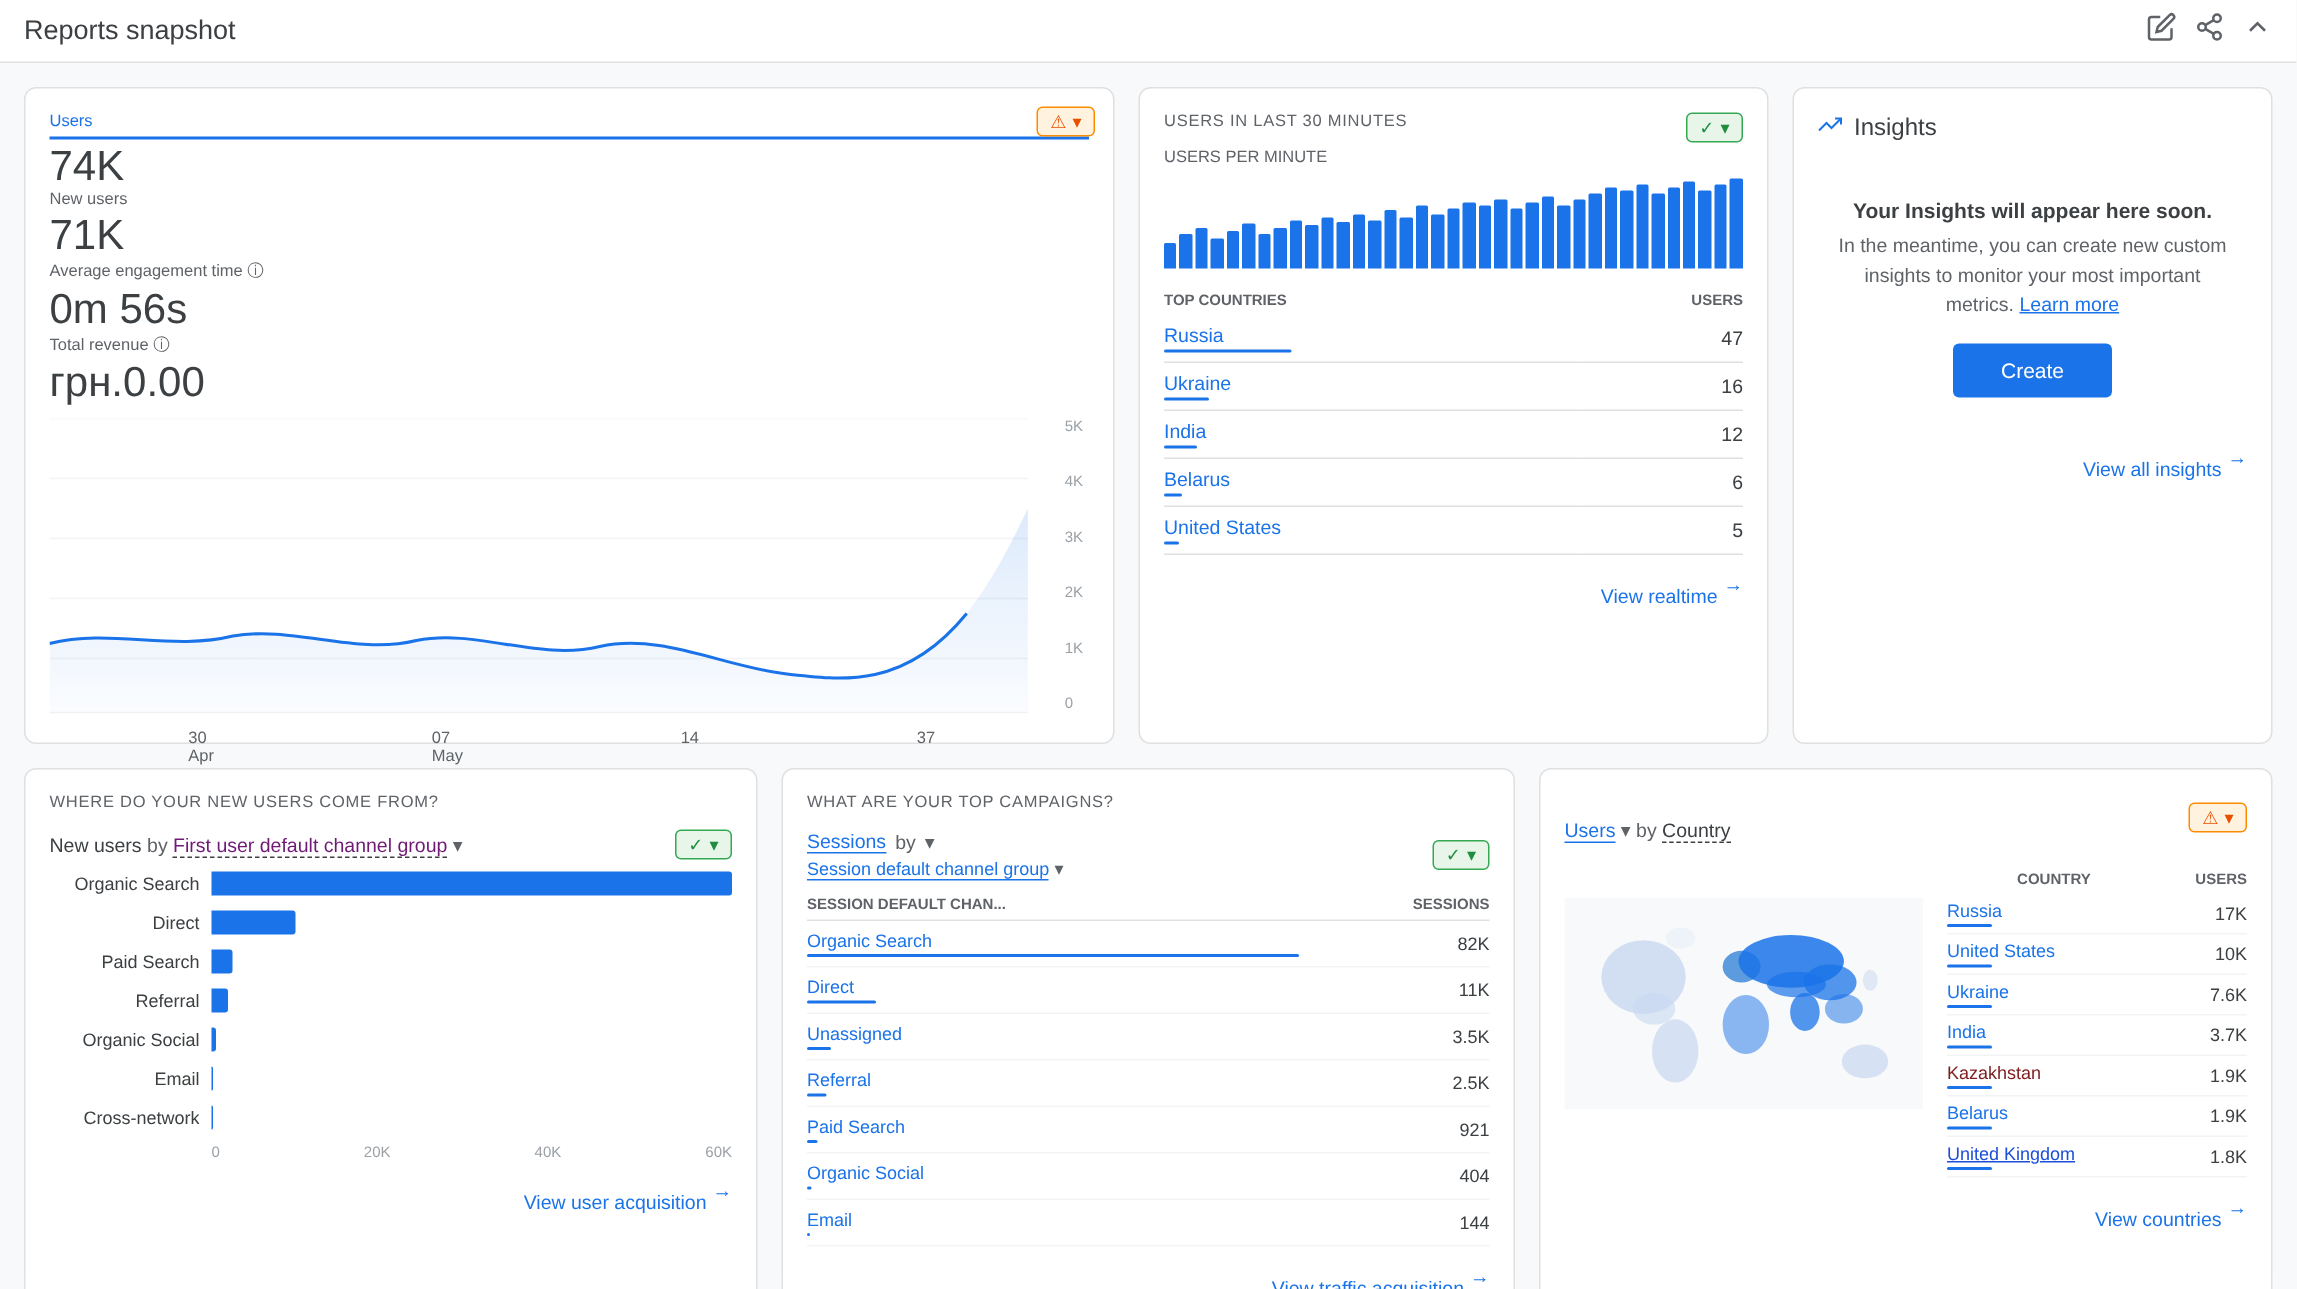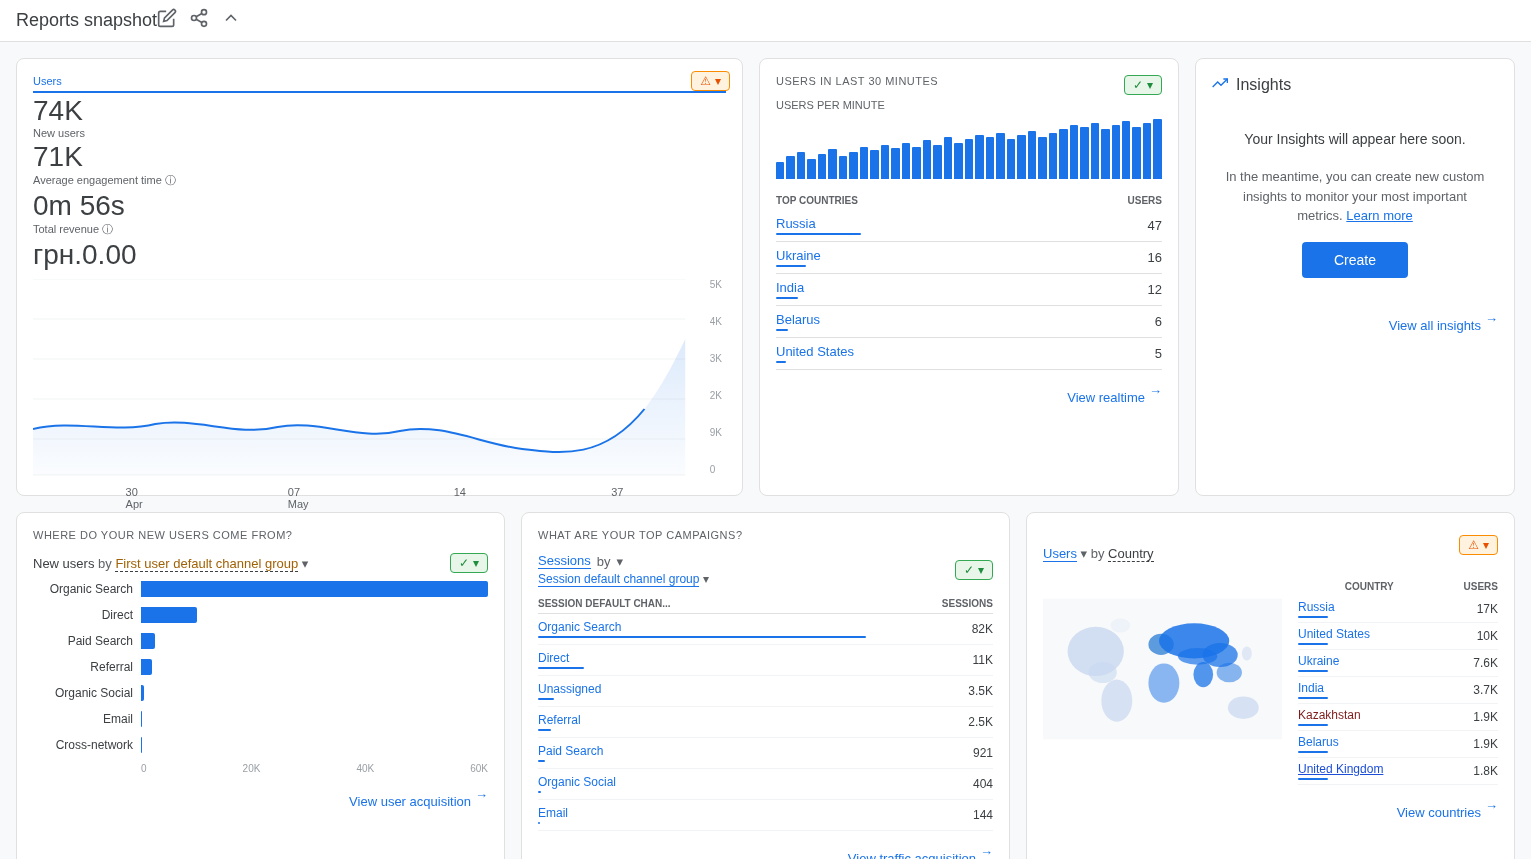--- a/index.html
+++ b/index.html
@@ -1,18 +1,18 @@
 <!DOCTYPE html>
 <html><head>
   <meta charset="utf-8">
   <style>
     * { box-sizing: border-box; margin: 0; padding: 0; }
     body { font-family: 'Google Sans', Arial, sans-serif; background: #f8f9fa; color: #3c4043; font-size: 13px; }
     
-    .header { display: flex; align-items: center; padding: 8px 16px; background: #fff; border-bottom: 1px solid #e0e0e0; }
+    .header { display: flex; align-items: center; justify-content: space-between; padding: 8px 16px; background: #fff; border-bottom: 1px solid #e0e0e0; }
     .header-title { font-size: 18px; font-weight: 400; color: #3c4043; }
     .header-icons { display: flex; gap: 12px; }
     .header-icon { color: #5f6368; cursor: pointer; font-size: 18px; }
 
     .main { padding: 16px; display: flex; flex-direction: column; gap: 16px; }
 
     
     .top-row { display: grid; grid-template-columns: 1fr 420px 320px; gap: 16px; }
 
     
@@ -40,21 +40,21 @@
     .table-simple td { padding: 6px 0; font-size: 13px; color: #1a73e8; border-bottom: 1px solid #e0e0e0; cursor: pointer; }
     .table-simple td:last-child { text-align: right; color: #3c4043; }
     .view-link { color: #1a73e8; font-size: 13px; cursor: pointer; display: flex; align-items: center; gap: 4px; text-decoration: none; margin-top: 8px; float: right; }
     .card-footer { display: flex; justify-content: flex-end; margin-top: 12px; }
 
     
     .insights-header { display: flex; align-items: center; gap: 8px; margin-bottom: 16px; }
     .insights-icon { color: #1a73e8; font-size: 16px; }
     .insights-title { font-size: 16px; font-weight: 500; }
     .insights-body { text-align: center; padding: 20px 8px; }
-    .insights-body p { font-size: 14px; font-weight: 400; margin-bottom: 20px; }
+    .insights-body p { font-size: 14px; font-weight: 700; margin-bottom: 6px; }
     .insights-body .sub { font-size: 13px; color: #5f6368; line-height: 1.5; }
     .insights-body .learn-more { color: #1a73e8; cursor: pointer; text-decoration: underline; }
     .create-btn { background: #1a73e8; color: #fff; border: none; border-radius: 4px; padding: 10px 32px; font-size: 14px; cursor: pointer; margin-top: 16px; display: block; margin-left: auto; margin-right: auto; }
     .insights-footer { display: flex; justify-content: flex-end; margin-top: 12px; }
 
     
     .bottom-row { display: grid; grid-template-columns: 1fr 1fr 1fr; gap: 16px; }
 
     .section-title { font-size: 11px; font-weight: 500; text-transform: uppercase; color: #5f6368; letter-spacing: 0.5px; margin-bottom: 12px; }
 
@@ -173,21 +173,21 @@
           <span>30<br>Apr</span>
           <span>07<br>May</span>
           <span>14</span>
           <span>37</span>
         </div>
         <div style="position:absolute; right: 0; top: 0; height: 196px; display:flex; flex-direction:column; justify-content:space-between; font-size:10px; color:#9aa0a6; padding: 0 4px;">
           <span>5K</span>
           <span>4K</span>
           <span>3K</span>
           <span>2K</span>
-          <span>9K</span>
+          <span>1K</span>
           <span>0</span>
         </div>
       </div>
     </div>
 
     <div class="card">
       <div style="display:flex; justify-content:space-between; align-items:center; margin-bottom:4px;">
         <span class="realtime-label" style="font-size:11px;color:#5f6368;text-transform:uppercase;letter-spacing:0.5px;">USERS IN LAST 30 MINUTES</span>
         <div style="display:flex; align-items:center; gap:6px;">
           <div class="check-badge">
@@ -316,21 +316,21 @@
   </div>
 
   <div class="bottom-row">
 
     <div class="card">
       <div class="section-title">WHERE DO YOUR NEW USERS COME FROM?</div>
       <div style="display:flex; justify-content:space-between; align-items:center; margin-bottom:8px;">
         <div style="font-size:13px; color:#3c4043;">
           <span>New users</span>
           <span style="color:#5f6368;"> by </span>
-          <span style="color:#a16207; border-bottom:1px dashed #3c4043; cursor:pointer;">First user default channel group</span>
+          <span style="color:#701a75; border-bottom:1px dashed #3c4043; cursor:pointer;">First user default channel group</span>
           <span style="color:#5f6368;cursor:pointer;"> ▾</span>
         </div>
         <div style="display:flex; align-items:center; gap:6px;">
           <div class="check-badge">
             <span>✓</span>
             <span>▾</span>
           </div>
         </div>
       </div>
 

